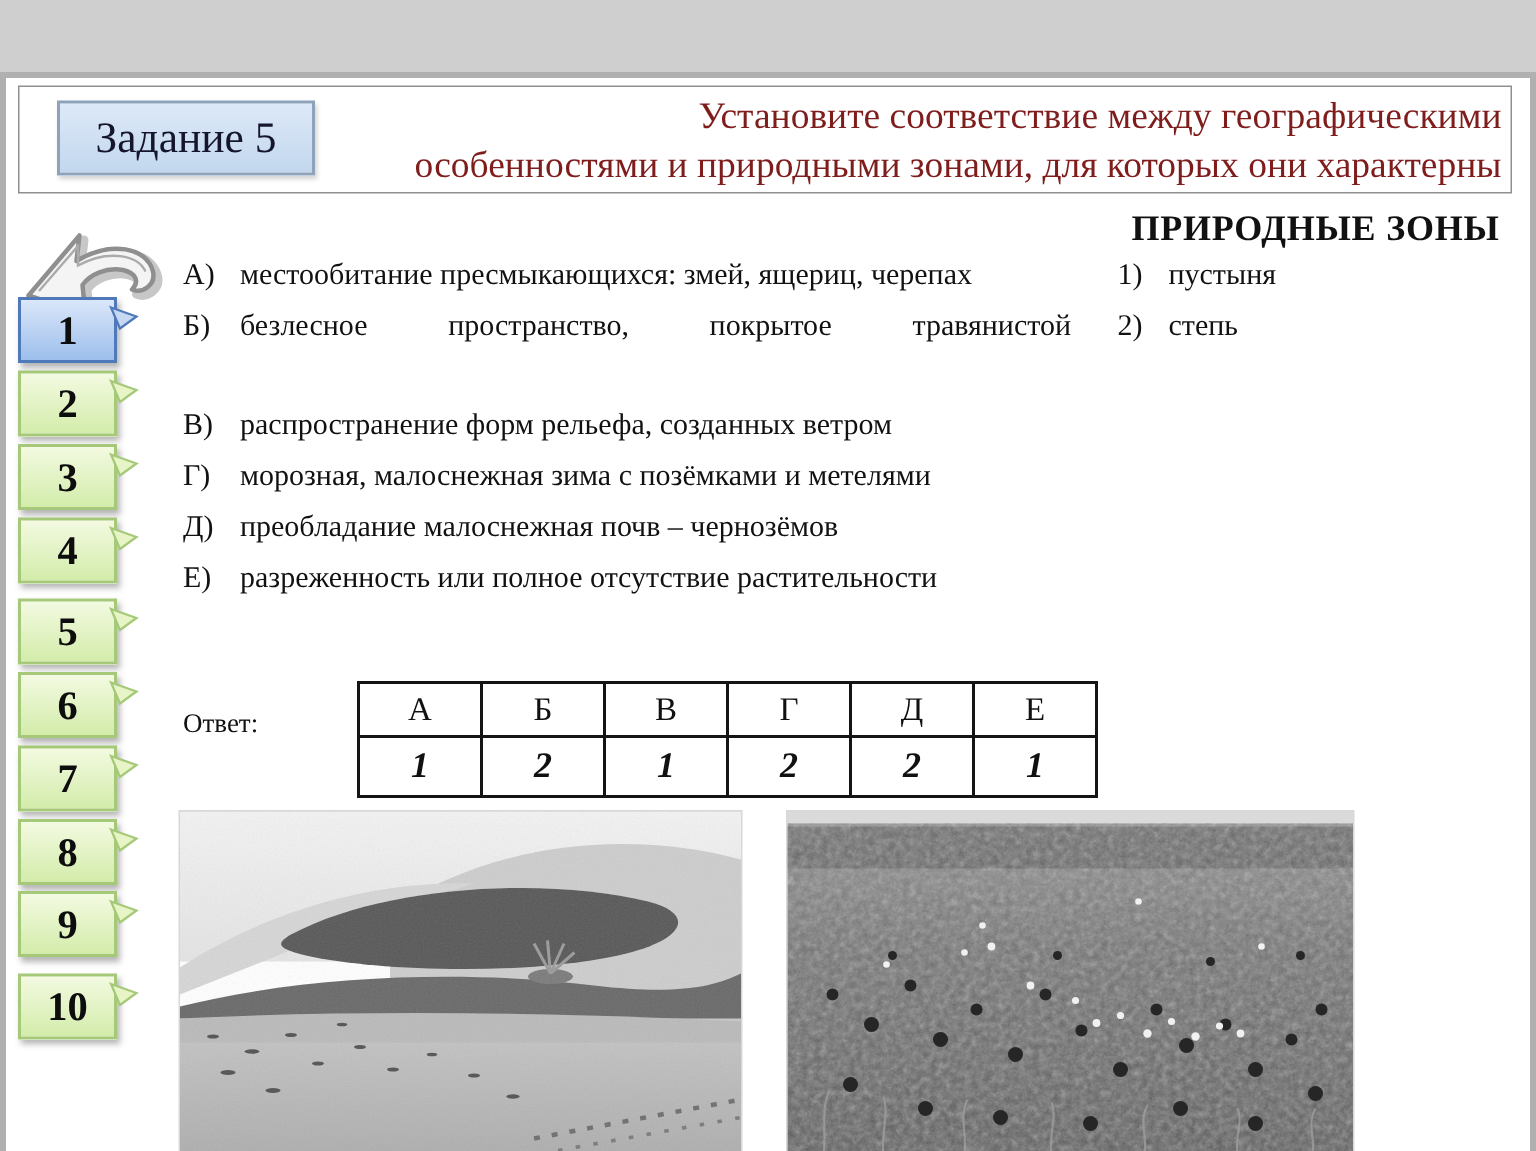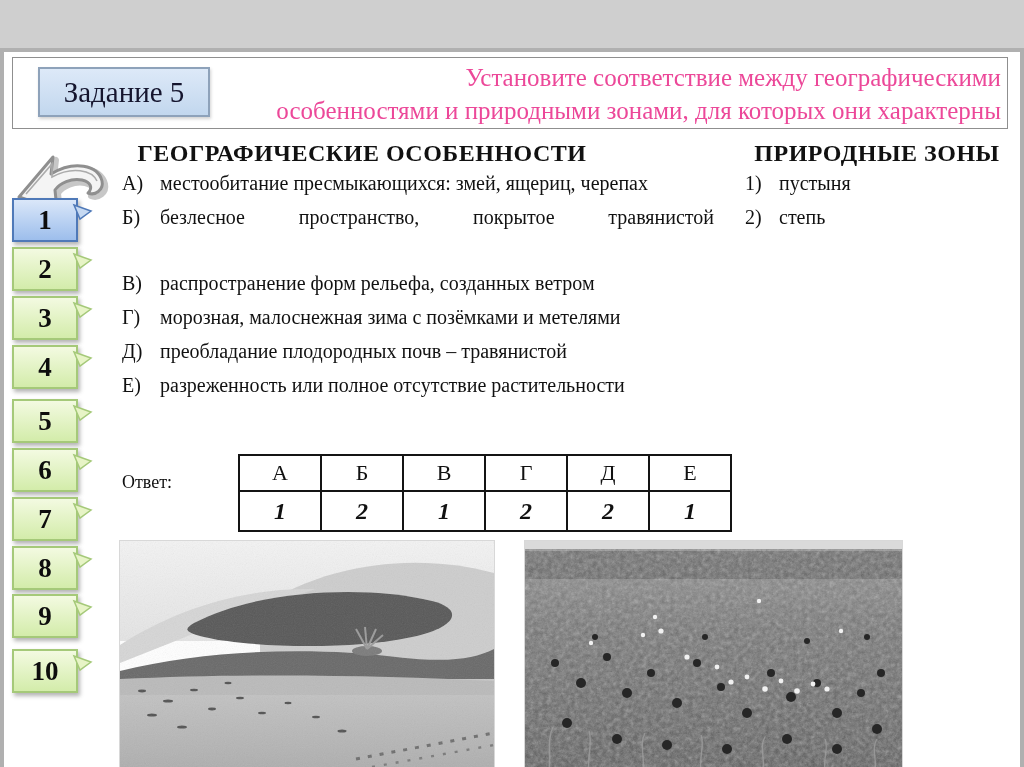--- a/index.html
+++ b/index.html
@@ -16,21 +16,21 @@
   }
   .task-badge{
     position:absolute; left:25px; top:9px; width:172px; height:50px;
     background:linear-gradient(#dde9f8,#c2d7ee);
     border:2px solid #8ea2ba; box-sizing:border-box;
     display:flex; align-items:center; justify-content:center;
     font-size:29px; color:#15152e; box-shadow:1px 2px 3px rgba(0,0,0,.18);
   }
   .slide-title{
     position:absolute; right:6px; top:3px; width:790px;
-    text-align:right; font-size:25px; line-height:33px; color:#ec4899;
+    text-align:right; font-size:25px; line-height:33px; color:#7f1d1d;
   }
   
   .back-arrow{position:absolute; left:2px; top:80px; width:106px; height:98px;}
   
   .nav-btn{
     position:absolute; left:8px; width:66px; height:44px; box-sizing:border-box;
     display:flex; align-items:center; justify-content:center;
     font-size:27px; font-weight:bold; color:#0d0d0d;
     box-shadow:2px 3px 4px rgba(90,90,90,.45); cursor:pointer;
   }
@@ -157,21 +157,20 @@
       </svg>
     <span>9</span>
   </div>
   <div class="nav-btn green" style="top:597px">
     <svg class="nav-tail" viewBox="0 0 22 20">
         <path d="M2,3 L19,9 L8,17 L5,10 Z" stroke-width="1.5"></path>
       </svg>
     <span>10</span>
   </div>
 
-  <div class="col-header features-header">ГЕОГРАФИЧЕСКИЕ ОСОБЕННОСТИ</div>
   <div class="col-header zones-header">ПРИРОДНЫЕ ЗОНЫ</div>
 
   <div class="feat" style="top:120px">
     <span class="flet">А)</span>
     <div class="ftext">местообитание пресмыкающихся: змей, ящериц, черепах</div>
   </div>
   <div class="feat" style="top:154px; height:66px">
     <span class="flet">Б)</span>
     <div class="ftext fjust">
       <span>безлесное</span>
@@ -183,21 +182,21 @@
   <div class="feat" style="top:220px">
     <span class="flet">В)</span>
     <div class="ftext">распространение форм рельефа, созданных ветром</div>
   </div>
   <div class="feat" style="top:254px">
     <span class="flet">Г)</span>
     <div class="ftext">морозная, малоснежная зима с позёмками и метелями</div>
   </div>
   <div class="feat" style="top:288px">
     <span class="flet">Д)</span>
-    <div class="ftext">преобладание плодородных почв – травянистой</div>
+    <div class="ftext">преобладание малоснежная почв – чернозёмов</div>
   </div>
   <div class="feat" style="top:322px">
     <span class="flet">Е)</span>
     <div class="ftext">разреженность или полное отсутствие растительности</div>
   </div>
 
   <div class="zone" style="top:120px">
     <span class="znum">1)</span>
     <span>пустыня</span>
   </div>

